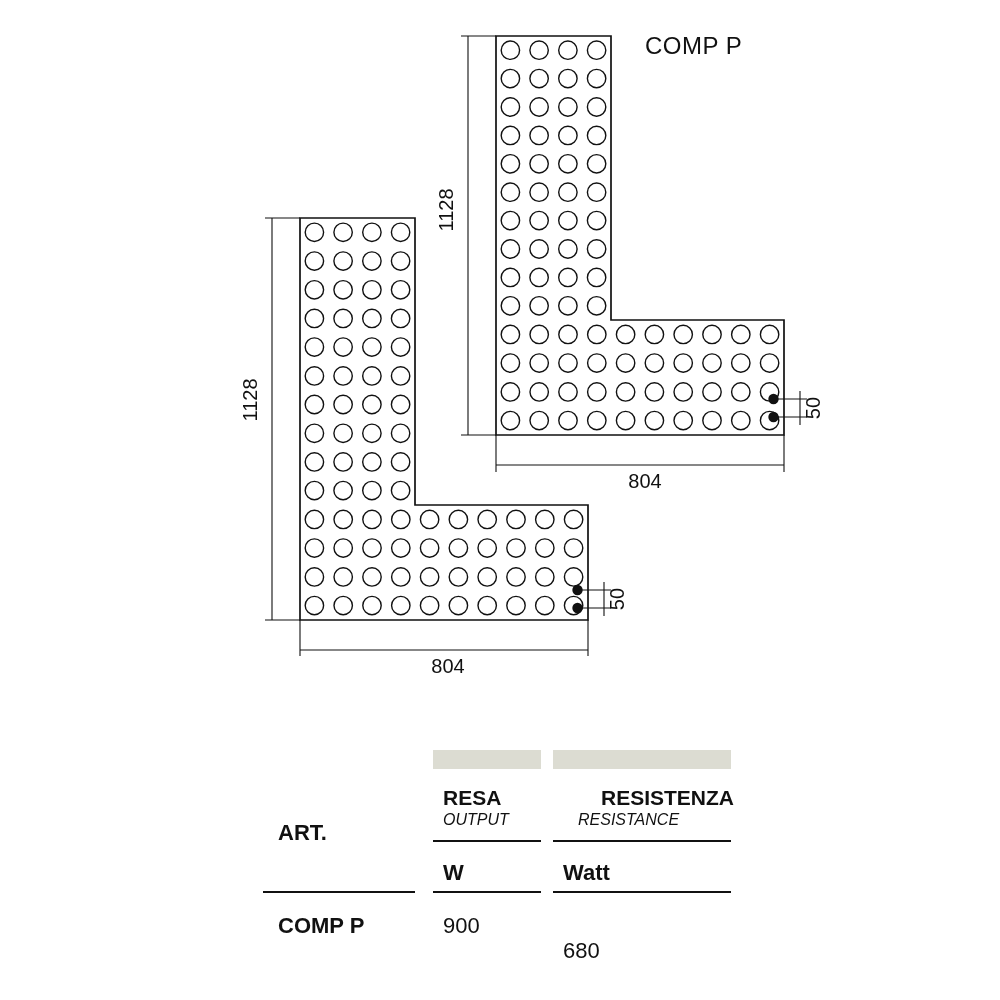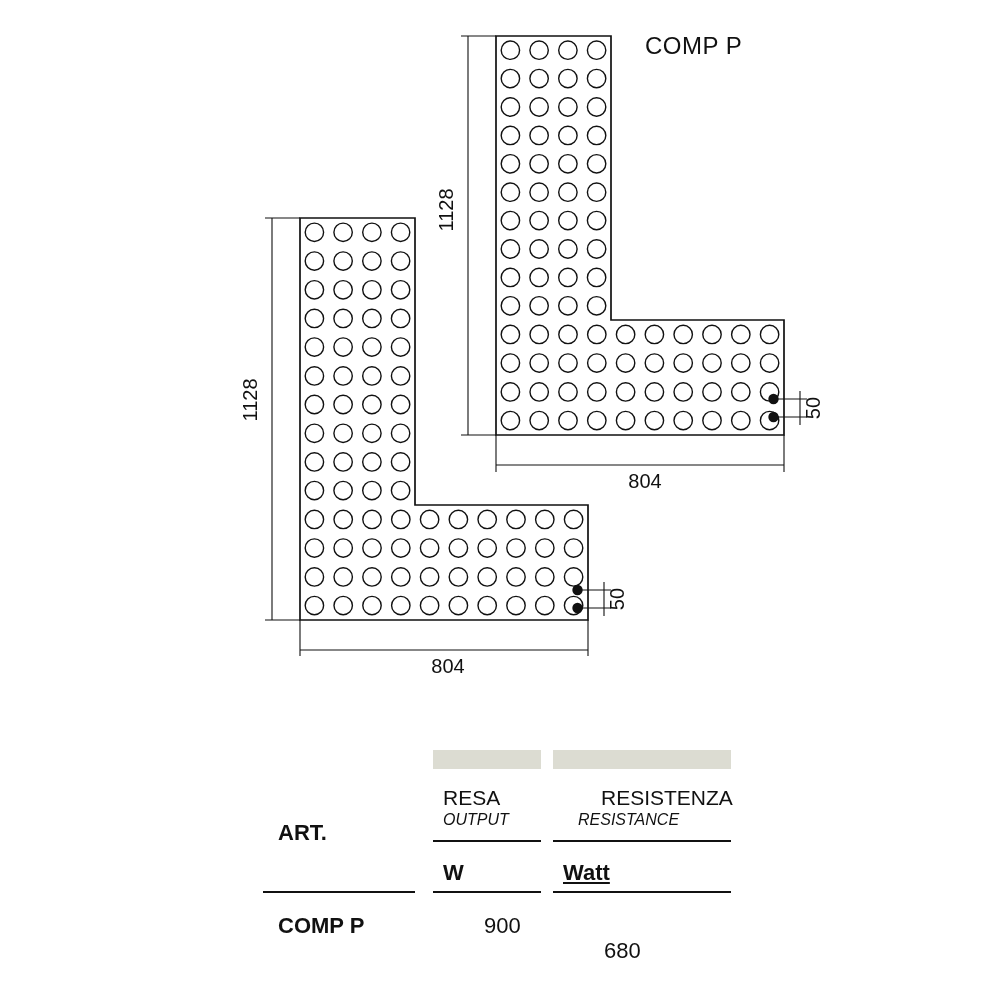--- a/index.html
+++ b/index.html
@@ -18,25 +18,25 @@
   .abs{position:absolute;white-space:nowrap;}
   .bar{position:absolute;height:19px;background:#dcdcd2;}
   .bar-resa{left:433px;top:750px;width:108px;}
   .bar-resistenza{left:553px;top:750px;width:178px;}
   .rule{position:absolute;height:2px;background:#111;}
   .rule-resa{left:433px;top:840px;width:108px;}
   .rule-resistenza{left:553px;top:840px;width:178px;}
   .rule-art{left:263px;top:891px;width:152px;}
   .rule-w{left:433px;top:891px;width:108px;}
   .rule-watt{left:553px;top:891px;width:178px;}
-  .th-main{font-size:21px;font-weight:400;}
+  .th-main{font-size:21px;font-weight:700;}
   .th-sub{font-size:16px;font-style:italic;text-align:right;}
   .th-unit{font-size:22px;font-weight:700;}
   .td-art{font-size:22px;font-weight:700;}
-  .td-val{font-size:22px;font-weight:400;margin-left:41px;}
+  .td-val{font-size:22px;font-weight:400;}
 </style>
 </head>
 <body>
 
 <div class="page">
 
   <svg class="diagram" width="1000" height="720" viewBox="0 0 1000 720">
 
     <g>
       <path class="outline" d="M300,218 H415 V505 H588 V620 H300 Z"></path>
@@ -250,21 +250,21 @@
     <div class="abs th-main" style="left:443px;top:786px;">RESA</div>
     <div class="abs th-sub" style="left:443px;top:811px;">OUTPUT</div>
     <div class="abs th-main" style="left:563px;top:786px;margin-left:38px;">RESISTENZA</div>
     <div class="abs th-sub" style="left:578px;top:811px;">RESISTANCE</div>
 
     <div class="rule rule-resa"></div>
     <div class="rule rule-resistenza"></div>
 
     <div class="abs th-unit" style="left:278px;top:820px;">ART.</div>
     <div class="abs th-unit" style="left:443px;top:860px;">W</div>
-    <div class="abs th-unit" style="left:563px;top:860px;text-decoration:underline;">Watt</div>
+    <div class="abs th-unit" style="left:563px;top:860px;">Watt</div>
 
     <div class="rule rule-art"></div>
     <div class="rule rule-w"></div>
     <div class="rule rule-watt"></div>
 
     <div class="abs td-art" style="left:278px;top:913px;">COMP P</div>
     <div class="abs td-val" style="left:443px;top:913px;">900</div>
     <div class="abs td-val" style="left:563px;top:938px;">680</div>
   </div>
 

